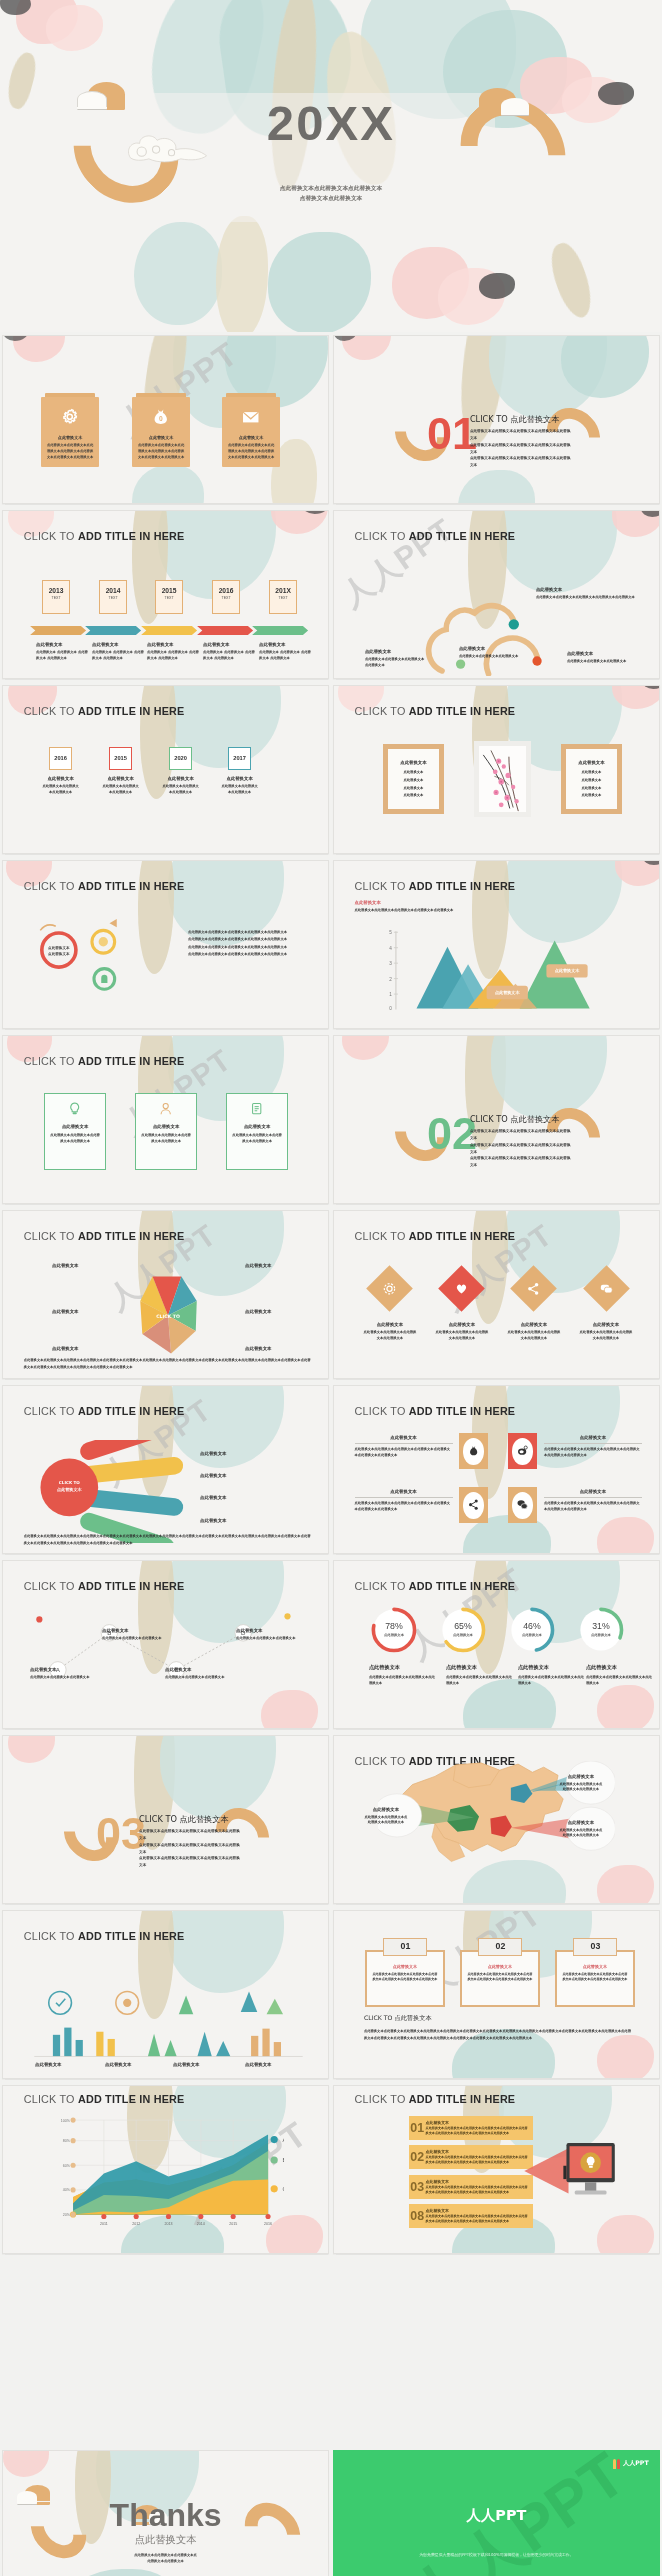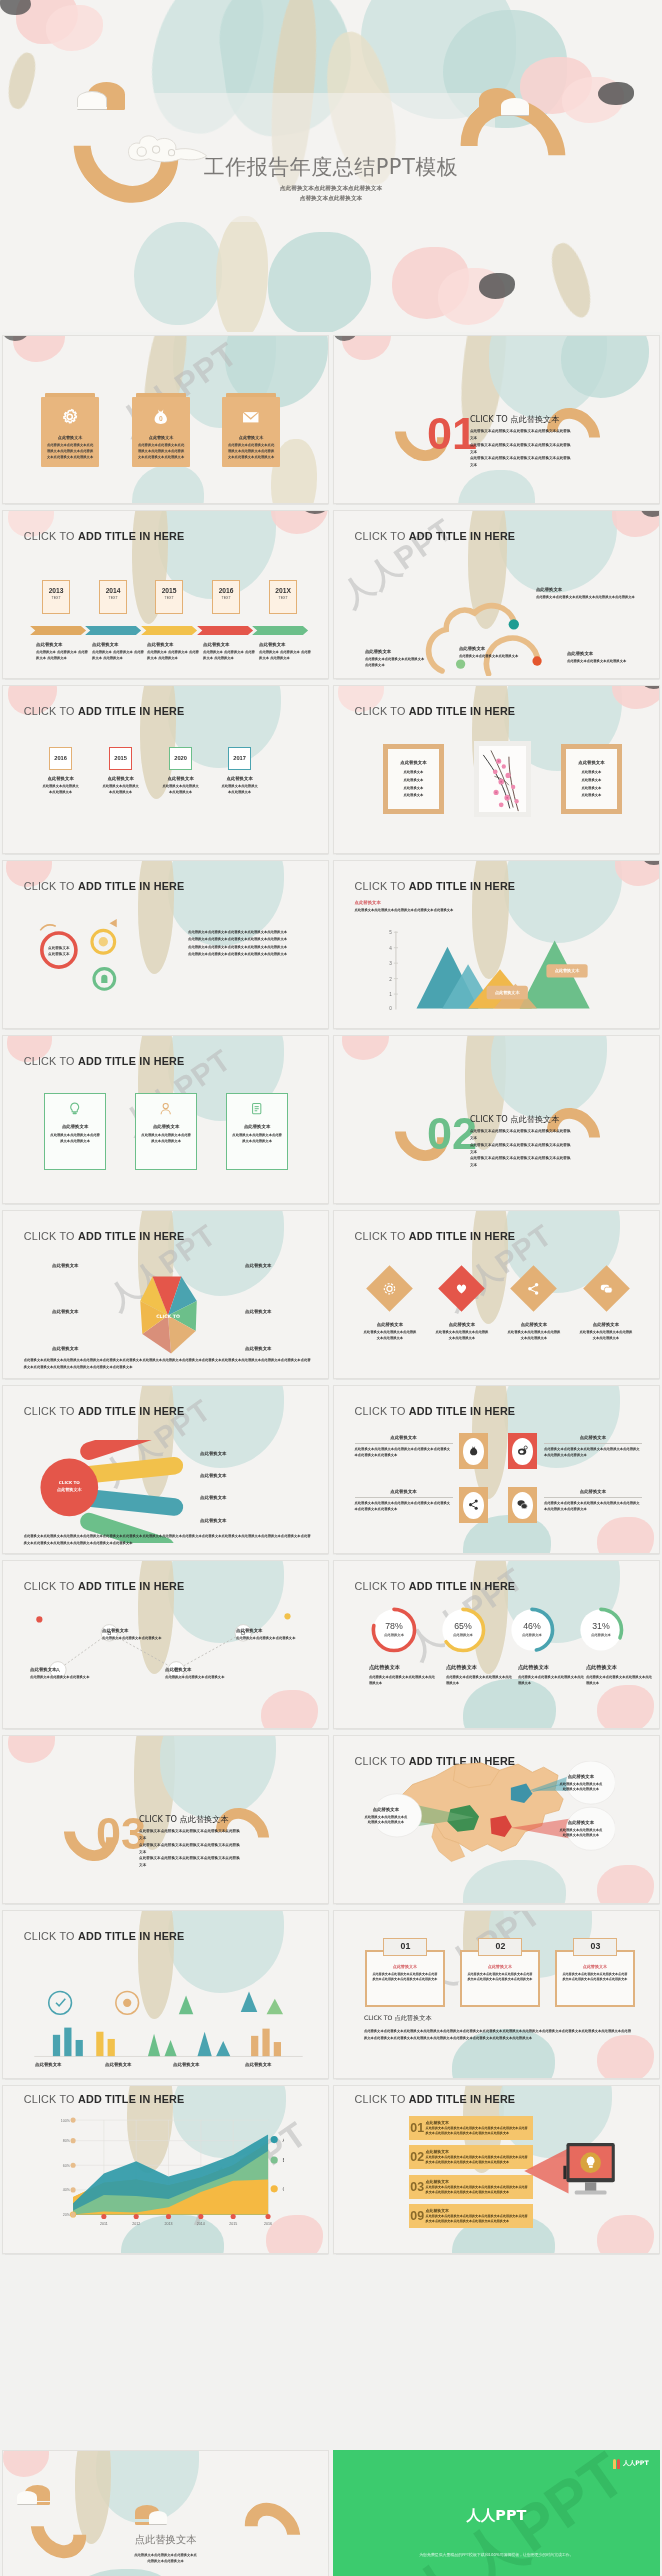--- a/index.html
+++ b/index.html
@@ -204,21 +204,21 @@
   </div>
 
   <svg class="swirl" style="left:124px; top:129px;" width="93" height="36" viewBox="0 0 180 70">
     <path d="M12,56 C2,40 14,24 30,28 C30,12 56,8 64,22 C82,12 104,24 100,40 C128,34 150,44 160,52
              C150,60 130,62 110,58 C92,66 64,66 48,58 C34,62 20,62 12,56 Z" fill="#fbfaf6" stroke="#d9d6cf" stroke-width="1.5"></path>
     <circle cx="34" cy="44" r="9" fill="none" stroke="#d9d6cf" stroke-width="2"></circle>
     <circle cx="62" cy="40" r="7" fill="none" stroke="#d9d6cf" stroke-width="2"></circle>
     <circle cx="92" cy="46" r="6" fill="none" stroke="#d9d6cf" stroke-width="2"></circle>
   </svg>
 
-  <div class="cover-title">工作报告年度总结PPT模板</div>
+  <div class="cover-year">20XX</div>
   <div class="cover-sub">
     <div>点此替换文本点此替换文本点此替换文本</div>
     <div>点替换文本点此替换文本</div>
   </div>
 </div>
 
 <div id="grid">
 
   <div class="row">
 
@@ -1165,21 +1165,21 @@
         </div>
       </div>
       <div class="chev" style="left:75px; top:89px; width:124px;">
         <div class="n">03</div>
         <div class="tx" style="padding-right:4.1px;">
           <div class="h">点此替换文本</div>
           <div class="p">点此替换文本点此替换文本点此替换文本点此替换文本点此替换文本点此替换文本点此替换文本点此替换文本点此替换文本点此替换文本</div>
         </div>
       </div>
       <div class="chev" style="left:75px; top:118px; width:124px;">
-        <div class="n">09</div>
+        <div class="n">08</div>
         <div class="tx" style="padding-right:4.1px;">
           <div class="h">点此替换文本</div>
           <div class="p">点此替换文本点此替换文本点此替换文本点此替换文本点此替换文本点此替换文本点此替换文本点此替换文本点此替换文本点此替换文本</div>
         </div>
       </div>
       <svg style="position:absolute; left:185px; top:53px;" width="98" height="72" viewBox="0 0 190 140">
         <polygon points="10,62 96,18 96,106" fill="#e76a5e" opacity=".85"></polygon>
         <rect x="92" y="8" width="94" height="76" rx="4" fill="#3b3b3b"></rect>
         <rect x="98" y="14" width="82" height="62" fill="#e76a5e"></rect>
         <ellipse cx="139" cy="46" rx="20" ry="20" fill="#d8a33f"></ellipse>
@@ -1209,20 +1209,21 @@
     <div class="base" style="left:7.2px; width:25px; height:3.1px; background:#e3b075;"></div>
     <div class="b" style="left:0px; top:6.2px; width:19.6px; height:11.3px; background:#fcfbf8;"></div>
     <div class="base" style="left:0px; width:19.6px; height:2.6px; background:#fcfbf8; border-bottom:1px solid #c9c7c2;"></div>
   </div>
   <div class="cloud" style="left:128px; top:54px; width:38px; height:19.6px;">
     <div class="b" style="left:4.1px; top:0; width:24px; height:14.4px; background:#e3b075;"></div>
     <div class="base" style="left:4.1px; width:24px; height:3.1px; background:#e3b075;"></div>
     <div class="b" style="left:17.5px; top:6.2px; width:18.5px; height:11.3px; background:#fcfbf8;"></div>
     <div class="base" style="left:17.5px; width:18.5px; height:2.6px; background:#fcfbf8; border-bottom:1px solid #c9c7c2;"></div>
   </div>
+  <div class="th-word">Thanks</div>
   <div class="th-sub">点此替换文本</div>
   <div class="th-tiny">
     <div>点此替换文本点此替换文本点此替换文本点</div>
     <div>此替换文本点此替换文本</div>
   </div>
 </div>
 
 <div id="promo">
   <div class="wmk" style="left:62px; top:46px; font-size:62px;">人人PPT</div>
   <div class="promo-logo">

